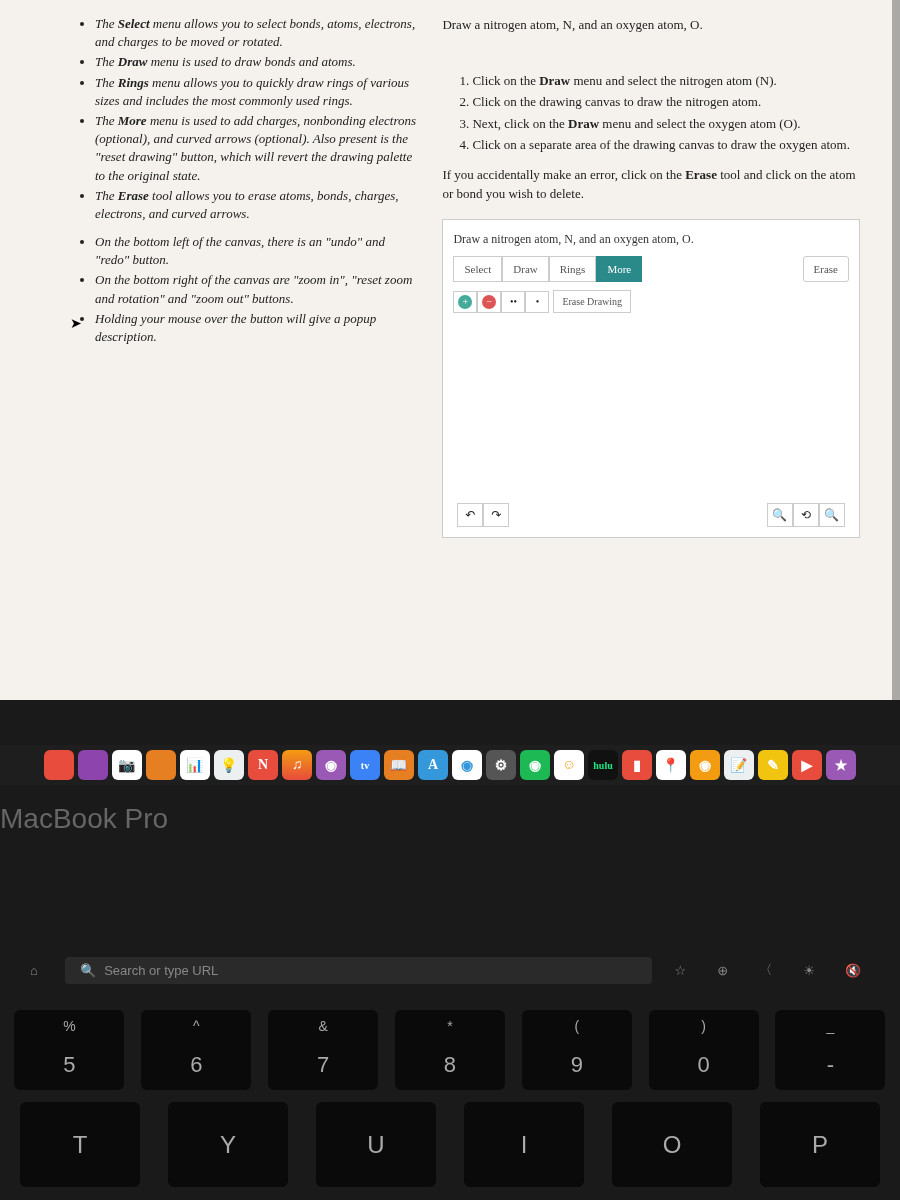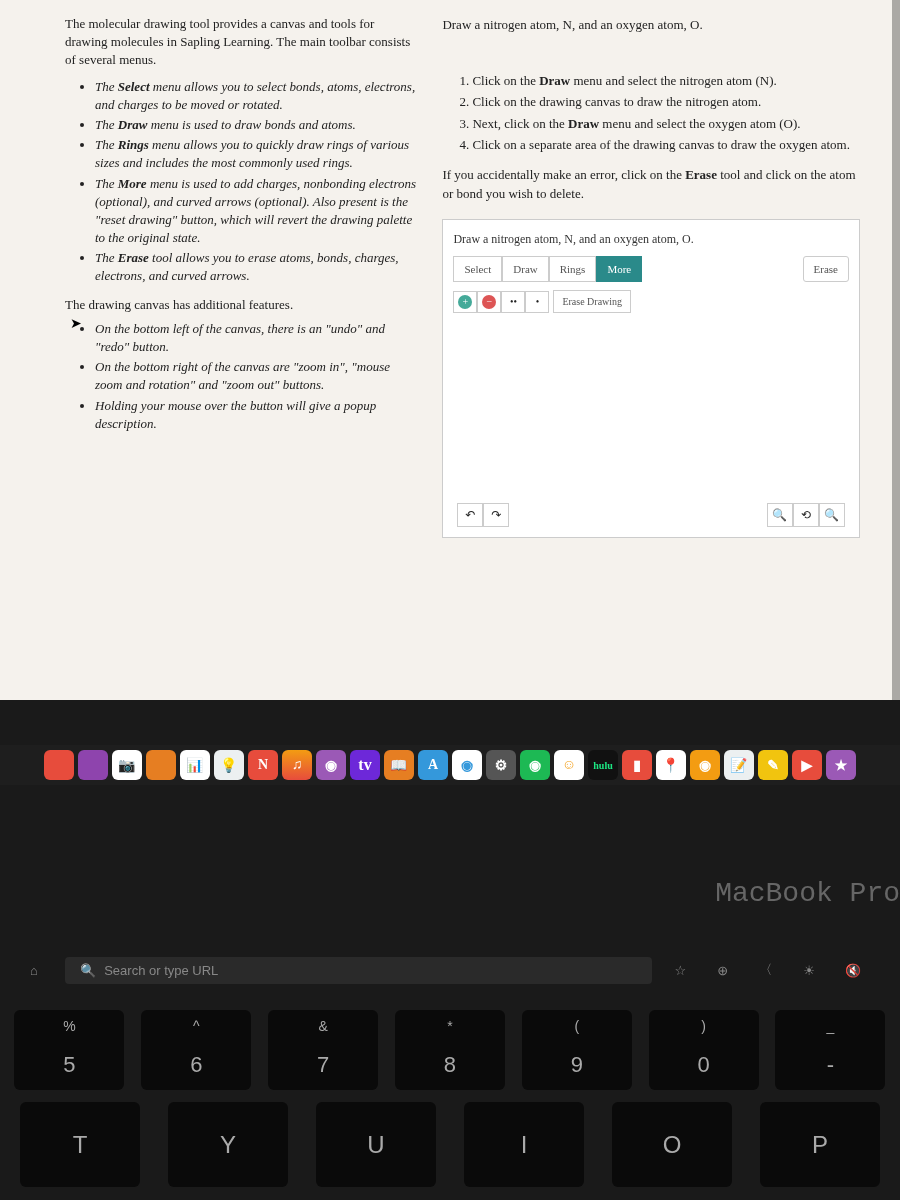--- a/index.html
+++ b/index.html
@@ -36,21 +36,21 @@
 .sb-wrap { width: 24px; height: 22px; border: 1px solid #ccc; display: flex; align-items: center; justify-content: center; }
 .reset-btn { padding: 3px 8px; border: 1px solid #ccc; background: #fff; font-size: 10px; color: #555; cursor: pointer; margin-left: 4px; }
 .canvas-area { height: 190px; background: #fff; position: relative; }
 .canvas-bottom { display: flex; justify-content: space-between; padding: 0 4px; }
 .bottom-btns { display: flex; gap: 0; }
 .bottom-btn { width: 26px; height: 24px; border: 1px solid #ccc; background: #fff; display: flex; align-items: center; justify-content: center; font-size: 12px; cursor: pointer; }
 
 .dock { position: absolute; top: 745px; left: 0; width: 100%; height: 40px; display: flex; align-items: center; justify-content: center; gap: 4px; background: rgba(40,40,40,0.3); padding: 4px; }
 .dock-icon { width: 30px; height: 30px; border-radius: 6px; display: flex; align-items: center; justify-content: center; font-size: 14px; font-weight: bold; color: #fff; }
 
-.laptop-label { position: absolute; top: 878px; width: 100%; text-align: right; color: #666; font-size: 28px; font-family: Liberation Mono, monospace; font-weight: 300; }
+.laptop-label { position: absolute; top: 803px; width: 100%; text-align: left; color: #666; font-size: 28px; font-family: Liberation Sans, sans-serif; font-weight: 300; }
 
 .touchbar { position: absolute; top: 950px; left: 0; width: 100%; height: 40px; display: flex; align-items: center; padding: 0 30px; gap: 15px; color: #888; font-size: 13px; font-family: -apple-system, sans-serif; }
 .touchbar .home { width: 20px; }
 .touchbar .search { flex: 1; background: #2a2a2a; padding: 6px 15px; border-radius: 4px; display: flex; align-items: center; gap: 8px; }
 .touchbar .tbitem { padding: 4px 8px; }
 
 .keyboard { position: absolute; top: 1010px; left: 0; width: 100%; padding: 0 10px; }
 .keyrow { display: flex; gap: 8px; margin-bottom: 12px; justify-content: space-around; }
 .key { background: #0a0a0a; border-radius: 6px; color: #aaa; display: flex; flex-direction: column; align-items: center; justify-content: center; font-family: -apple-system, sans-serif; width: 110px; height: 80px; font-size: 22px; position: relative; }
 .key .alt { font-size: 14px; position: absolute; top: 8px; }
@@ -59,32 +59,30 @@
 
 b { font-weight: bold; }
 </style>
 </head>
 <body>
 
 <div class="screen-content">
   <div class="cursor">➤</div>
 
   <div class="left-col">
-    <p class="intro">The molecular drawing tool provides a canvas and tools for drawing molecules in Sapling Learning. The main toolbar consists of several menus.</p>
     <ul class="bullets" id="bullets1">
         <li>The <b>Select</b> menu allows you to select bonds, atoms, electrons, and charges to be moved or rotated.</li>
         <li>The <b>Draw</b> menu is used to draw bonds and atoms.</li>
         <li>The <b>Rings</b> menu allows you to quickly draw rings of various sizes and includes the most commonly used rings.</li>
         <li>The <b>More</b> menu is used to add charges, nonbonding electrons (optional), and curved arrows (optional). Also present is the "reset drawing" button, which will revert the drawing palette to the original state.</li>
         <li>The <b>Erase</b> tool allows you to erase atoms, bonds, charges, electrons, and curved arrows.</li>
       </ul>
-    <p class="subtext">The drawing canvas has additional features.</p>
     <ul class="bullets" id="bullets2">
         <li>On the bottom left of the canvas, there is an "undo" and "redo" button.</li>
-        <li>On the bottom right of the canvas are "zoom in", "mouse zoom and rotation" and "zoom out" buttons.</li>
+        <li>On the bottom right of the canvas are "zoom in", "reset zoom and rotation" and "zoom out" buttons.</li>
         <li>Holding your mouse over the button will give a popup description.</li>
       </ul>
   </div>
 
   <div class="right-col">
     <p class="instruction">Draw a nitrogen atom, N, and an oxygen atom, O.</p>
     <ol class="numbered" id="steps">
         <li>Click on the <b>Draw</b> menu and select the nitrogen atom (N).</li>
         <li>Click on the drawing canvas to draw the nitrogen atom.</li>
         <li>Next, click on the <b>Draw</b> menu and select the oxygen atom (O).</li>
@@ -131,21 +129,21 @@
 <div class="dock">
   <div class="dock-icon" style="background:#e74c3c"></div>
   <div class="dock-icon" style="background:#8e44ad"></div>
   <div class="dock-icon" style="background:#fff;color:#333">📷</div>
   <div class="dock-icon" style="background:#e67e22"></div>
   <div class="dock-icon" style="background:#fff">📊</div>
   <div class="dock-icon" style="background:#ecf0f1">💡</div>
   <div class="dock-icon" style="background:#e74c3c">N</div>
   <div class="dock-icon" style="background:linear-gradient(#f39c12,#e74c3c)">♫</div>
   <div class="dock-icon" style="background:#9b59b6">◉</div>
-  <div class="dock-icon" style="background:#6d28d9;font-size:16px">tv</div>
+  <div class="dock-icon" style="background:#3b82f6;font-size:10px">tv</div>
   <div class="dock-icon" style="background:#e67e22">📖</div>
   <div class="dock-icon" style="background:#3498db">A</div>
   <div class="dock-icon" style="background:#fff;color:#3498db">◉</div>
   <div class="dock-icon" style="background:#555">⚙</div>
   <div class="dock-icon" style="background:#1db954">◉</div>
   <div class="dock-icon" style="background:#fff;color:#f39c12">☺</div>
   <div class="dock-icon" style="background:#111;color:#1ce783;font-size:10px">hulu</div>
   <div class="dock-icon" style="background:#e74c3c">▮</div>
   <div class="dock-icon" style="background:#fff">📍</div>
   <div class="dock-icon" style="background:#f39c12">◉</div>

